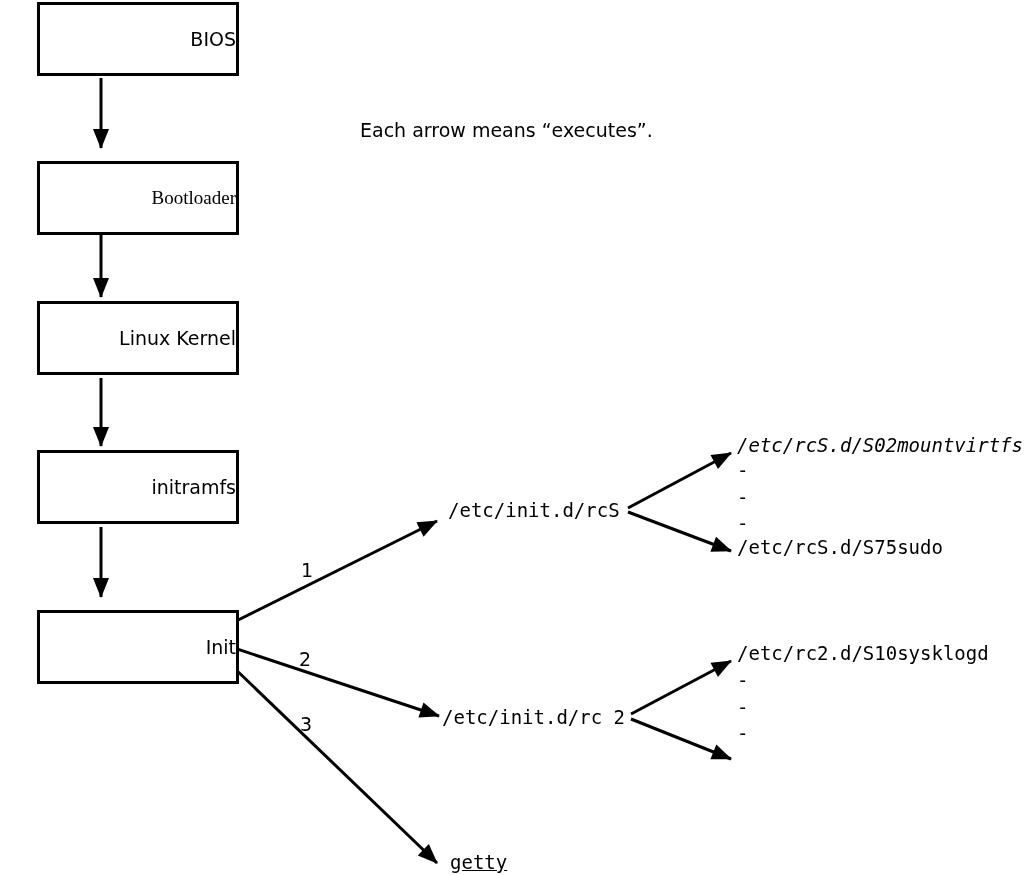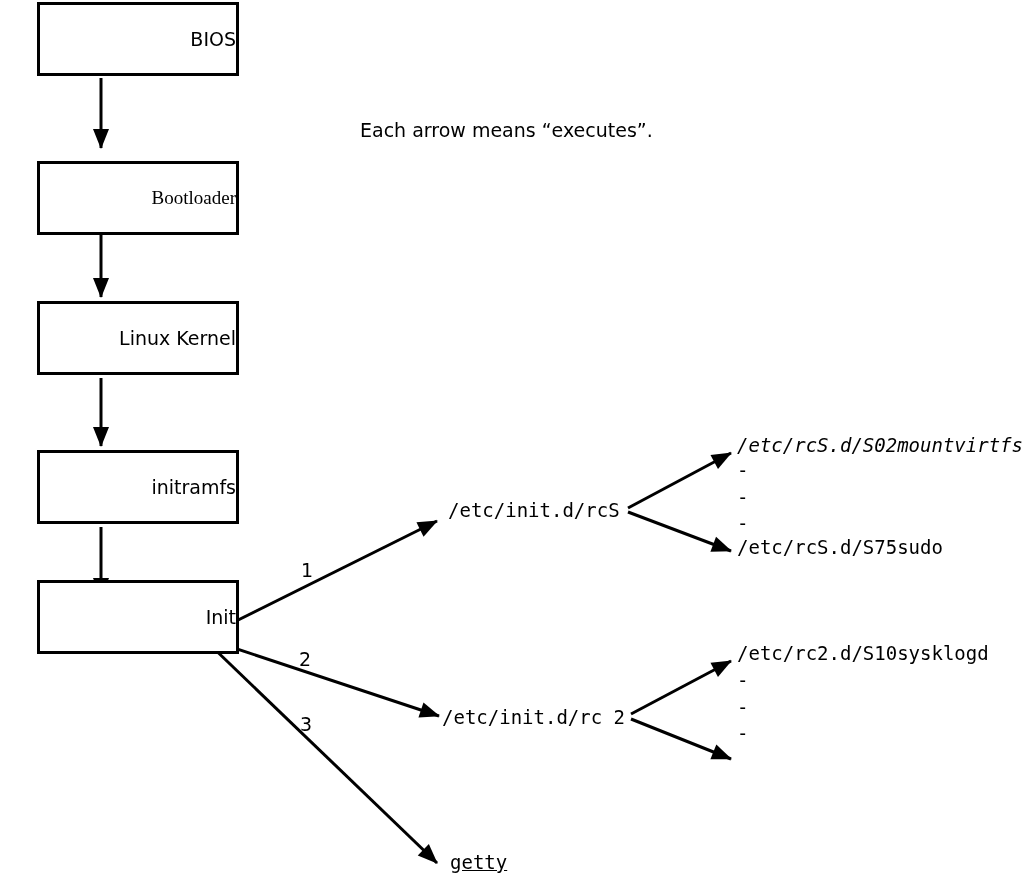--- a/index.html
+++ b/index.html
@@ -95,21 +95,21 @@
     </div>
   <div class="node-box" style="top:161px;font-family:Liberation Serif, serif;">
       <span>Bootloader</span>
     </div>
   <div class="node-box" style="top:301px;">
       <span>Linux Kernel</span>
     </div>
   <div class="node-box" style="top:450px;">
       <span>initramfs</span>
     </div>
-  <div class="node-box" style="top:580px;">
+  <div class="node-box" style="top:610px;">
       <span>Init</span>
     </div>
 
   <span class="num-label" style="left:301px; top:559px;">1</span>
   <span class="num-label" style="left:299px; top:648px;">2</span>
   <span class="num-label" style="left:300px; top:713px;">3</span>
 
   <div class="mono-label" style="left:448px; top:499px;">/etc/init.d/rcS</div>
   <div class="mono-label" style="left:442px; top:706px;">/etc/init.d/rc 2</div>
   <div class="mono-label" style="left:450px; top:851px;text-decoration:underline;">getty</div>

